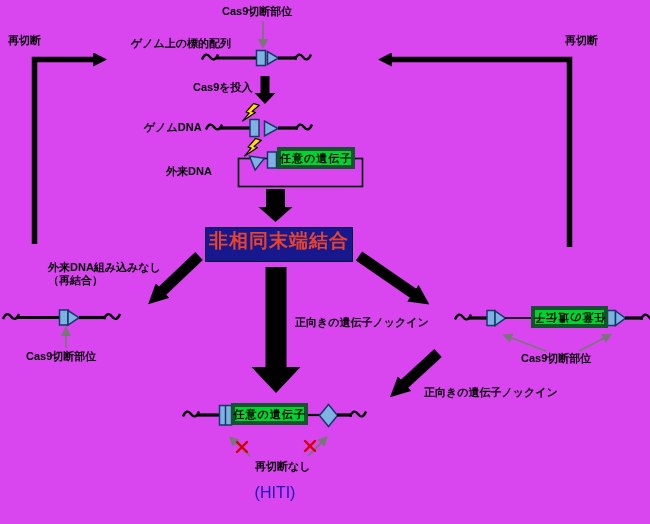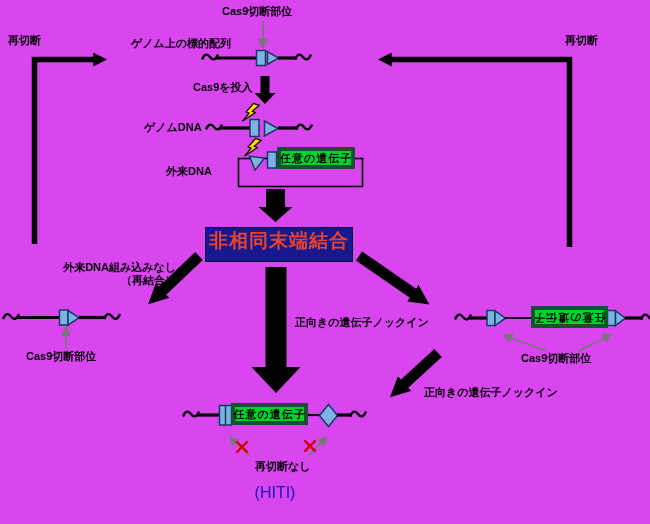--- a/index.html
+++ b/index.html
@@ -1,21 +1,21 @@
 <!DOCTYPE html>
 <html><head>
 <meta charset="utf-8">
 <style>
   html,body{margin:0;padding:0;background:#fff;}
   #canvas{
     position:relative;width:650px;height:524px;background:#d946ef;overflow:hidden;
     font-family:Liberation Sans, sans-serif;
   }
   .lbl{position:absolute;font-size:11px;font-weight:bold;color:#000;white-space:nowrap;line-height:13px;}
-  .center{text-align:right;}
+  .center{text-align:left;}
   svg{position:absolute;left:0;top:0;}
   .sq{fill:none;stroke:#000;stroke-width:2.4;}
   .dna{stroke:#000;stroke-width:3.2;}
   .dnathin{stroke:#000;stroke-width:1.7;}
   .dnamed{stroke:#000;stroke-width:2.2;}
   .thin{fill:none;stroke:#000;stroke-width:1.6;}
   .mk{fill:#7fb2e4;stroke:#123a66;stroke-width:1.5;}
   .fat{fill:#000;}
   .diag{stroke:#000;stroke-width:11;}
   .fb{fill:none;stroke:#000;stroke-width:5.5;}

